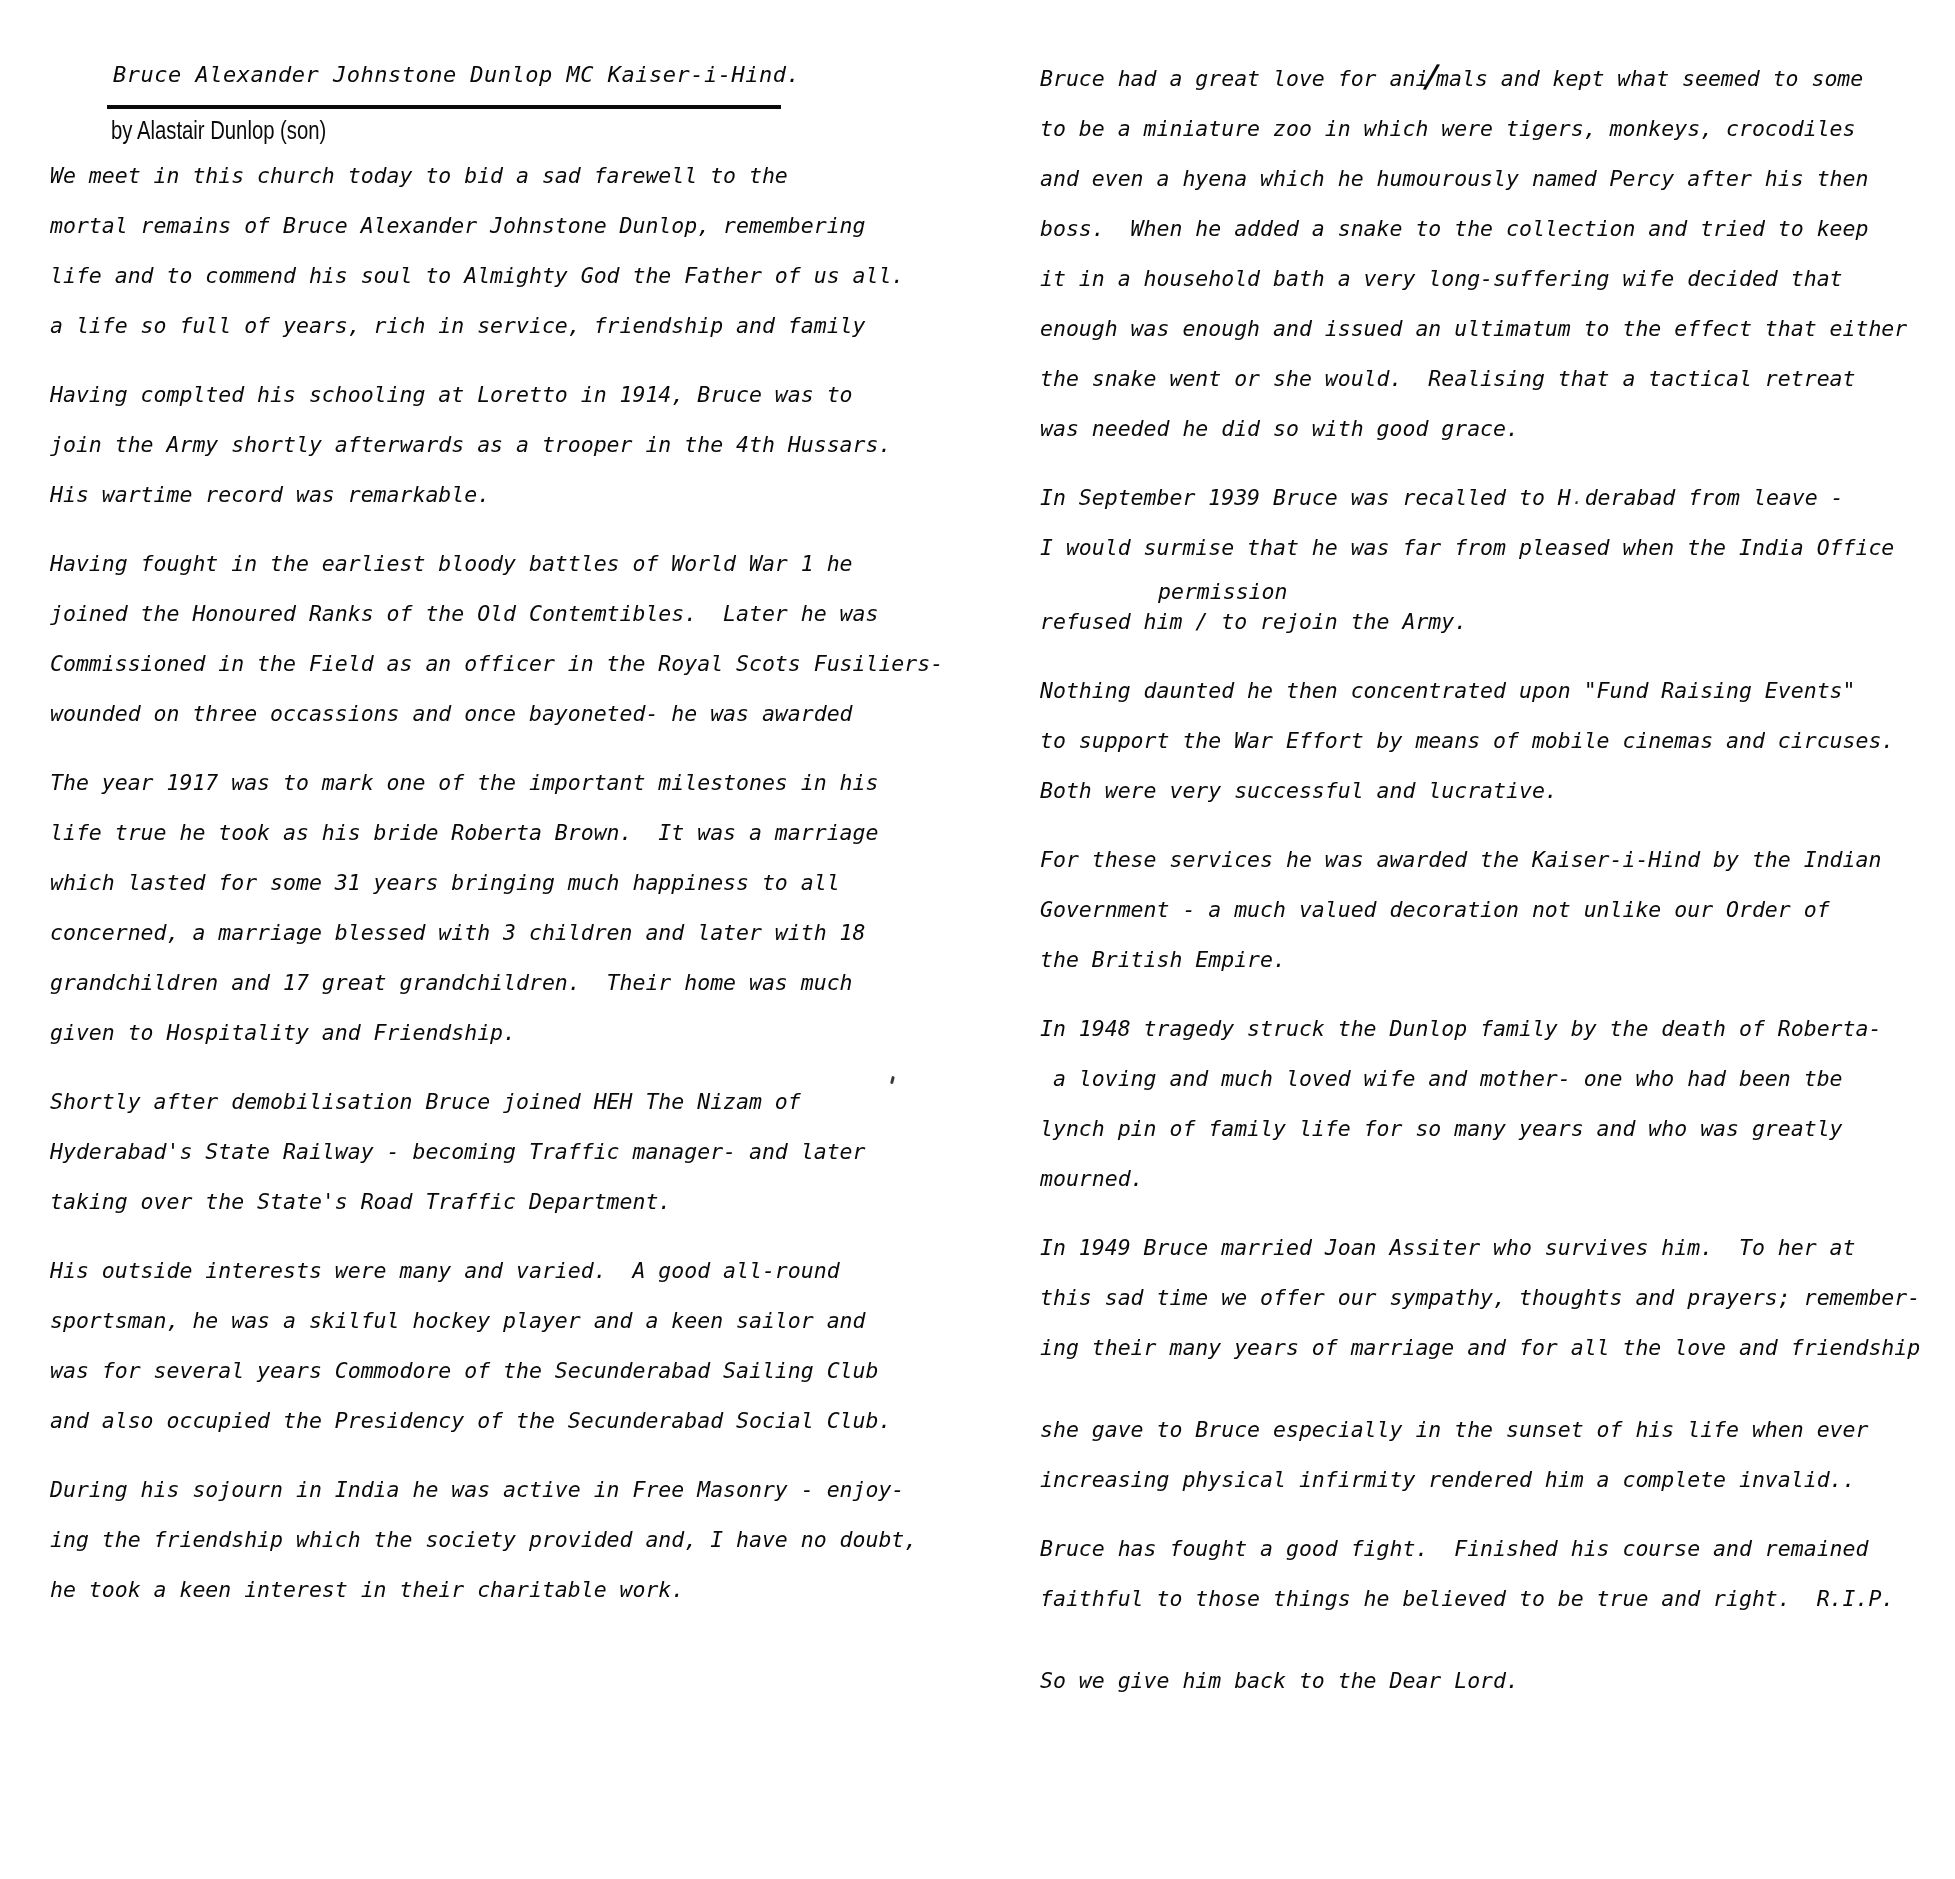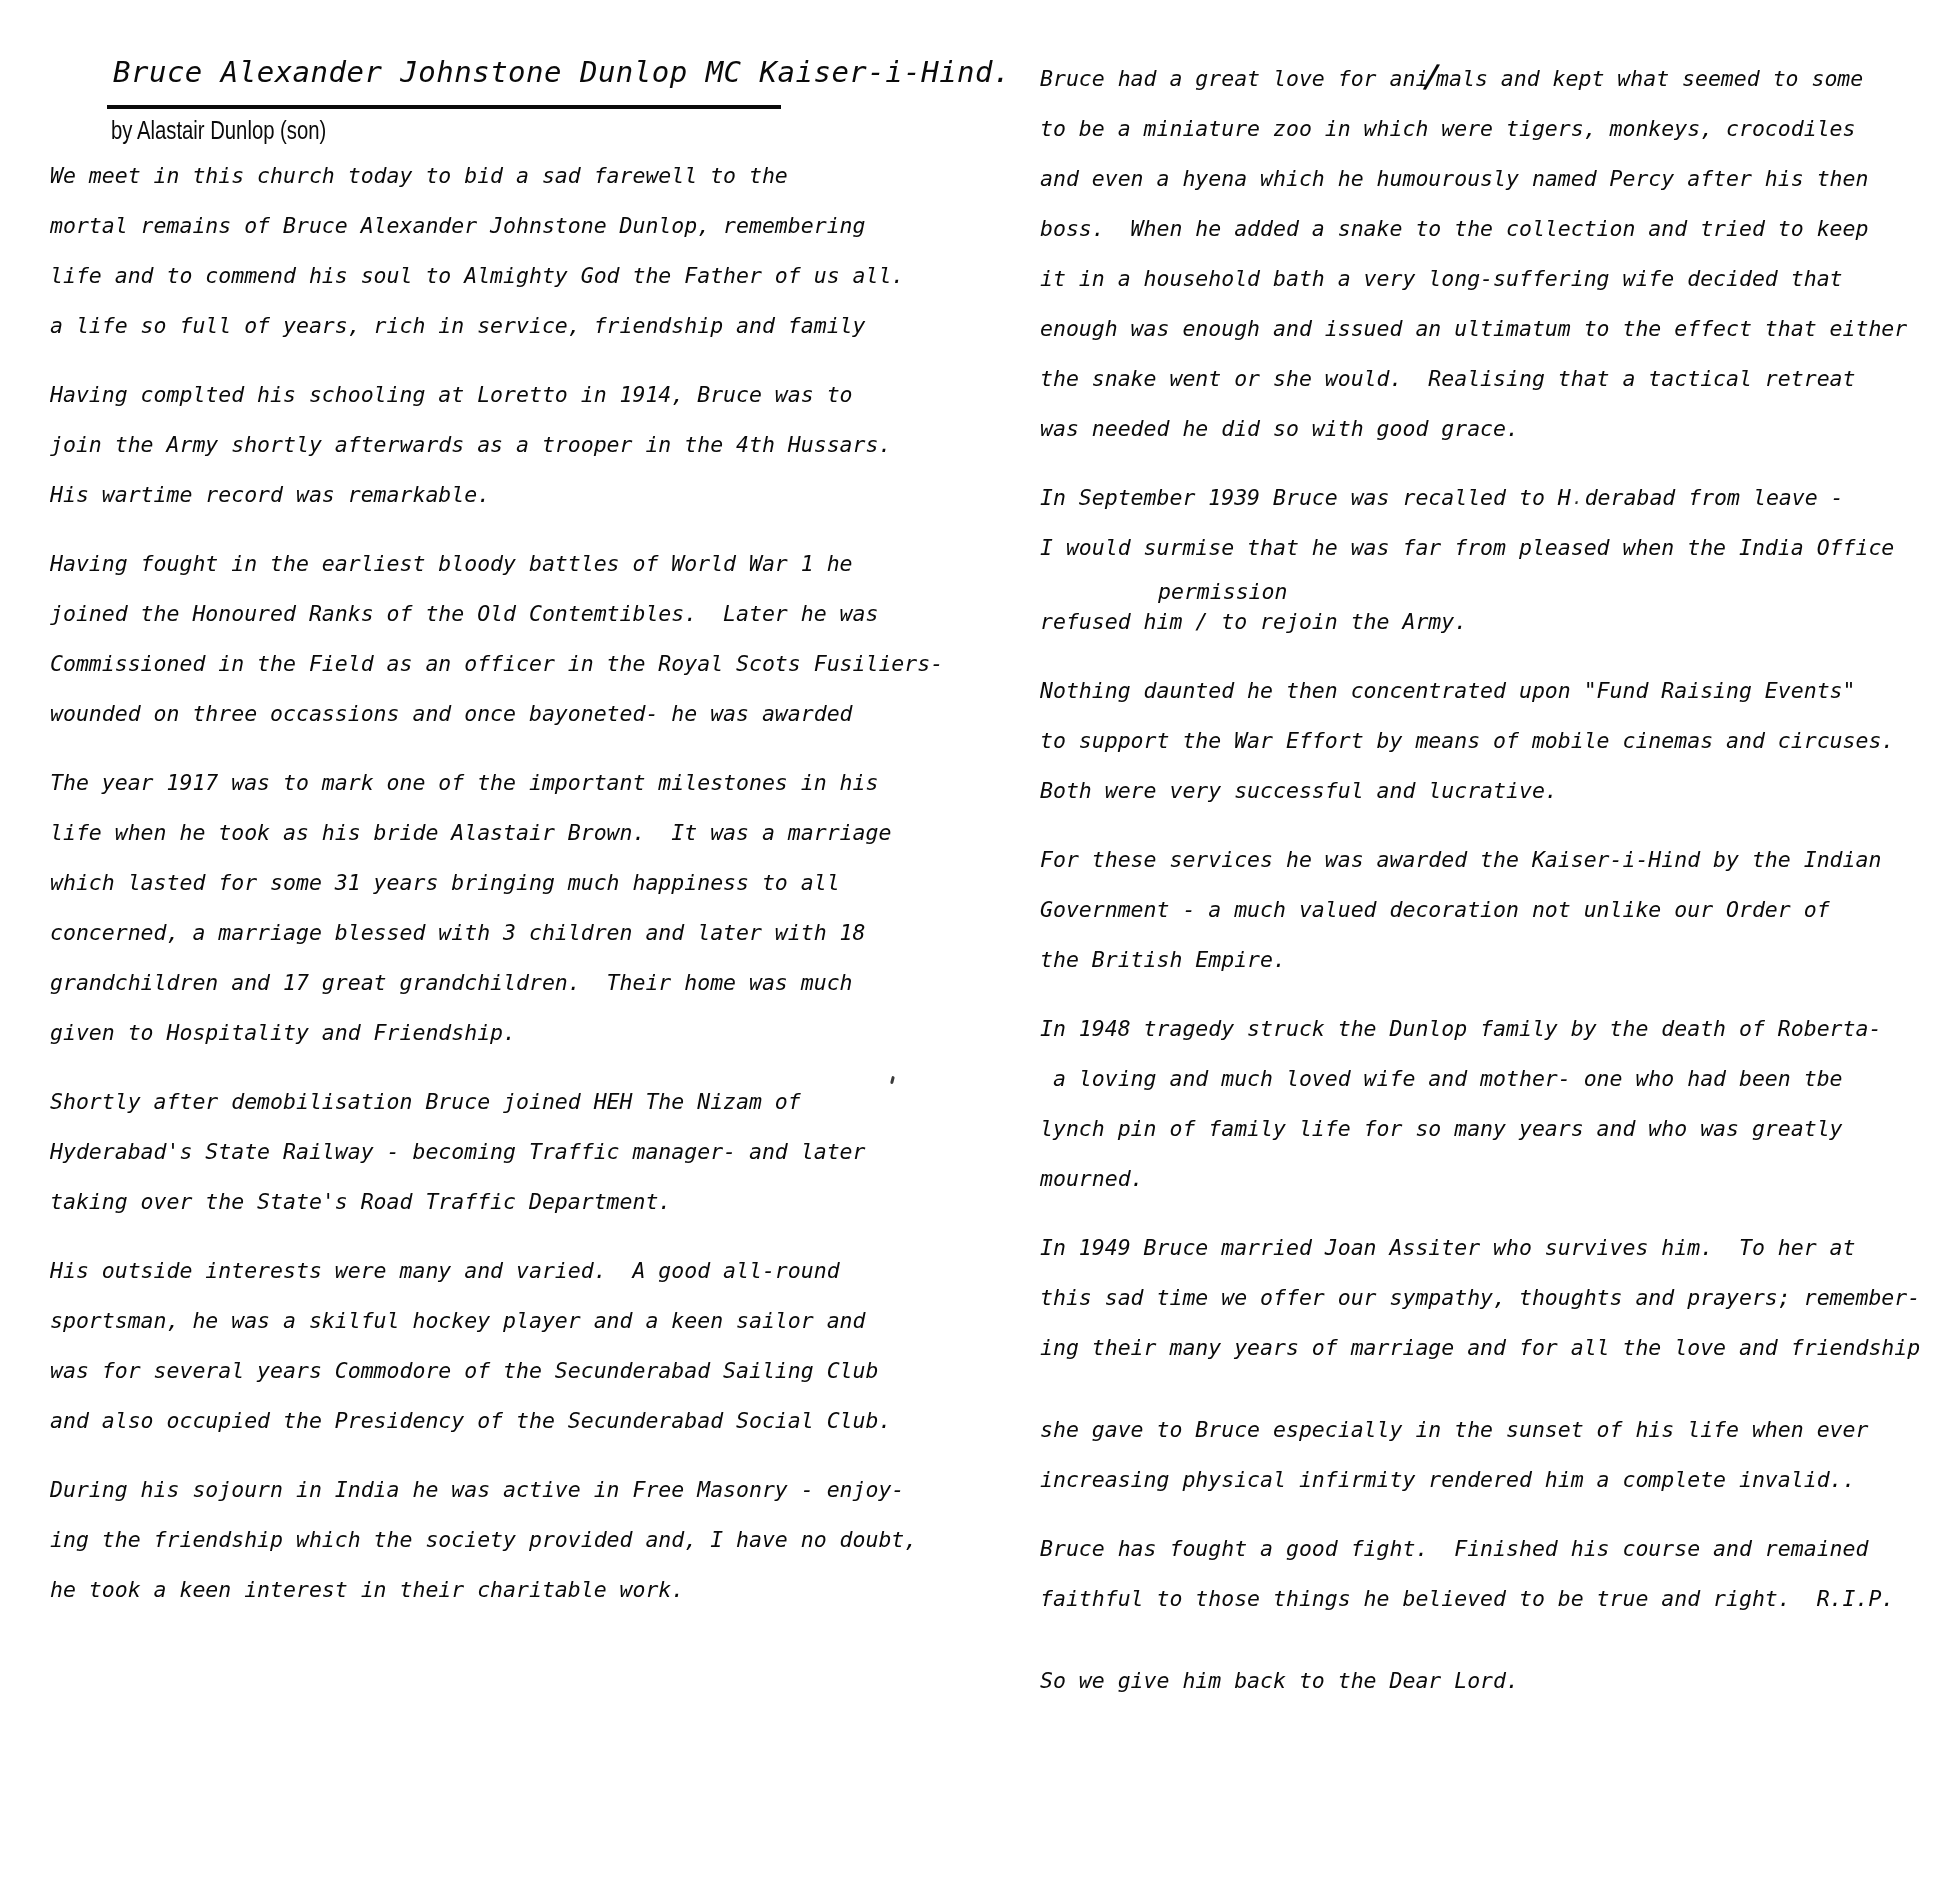--- a/index.html
+++ b/index.html
@@ -6,22 +6,22 @@
   html,body { margin:0; padding:0; }
   body {
     width:1955px; height:1880px; position:relative;
     background:var(--paper);
     font-family:"DejaVu Sans Mono","Liberation Mono",monospace;
     color:var(--ink);
   }
   .page { position:absolute; inset:0; background:var(--paper); overflow:hidden; }
 
   .title {
-    position:absolute; left:113px; top:55px;
-    font-size:29px; font-style:italic; white-space:pre;
+    position:absolute; left:113px; top:62px;
+    font-size:22px; font-style:italic; white-space:pre;
     letter-spacing:0.5px;
   }
   .title-underline {
     position:absolute; left:107px; top:105px;
     width:674px; height:3.7px; background:var(--ink);
   }
   .byline {
     position:absolute; left:111px; top:115px;
     font-size:26px; font-style:normal;
     font-family:"Liberation Sans",sans-serif;
@@ -78,21 +78,21 @@
         <div class="line">His wartime record was remarkable.</div>
       </div>
       <div class="para">
         <div class="line">Having fought in the earliest bloody battles of World War 1 he</div>
         <div class="line">joined the Honoured Ranks of the Old Contemtibles.  Later he was</div>
         <div class="line">Commissioned in the Field as an officer in the Royal Scots Fusiliers-</div>
         <div class="line">wounded on three occassions and once bayoneted- he was awarded</div>
       </div>
       <div class="para">
         <div class="line">The year 1917 was to mark one of the important milestones in his</div>
-        <div class="line">life when he took as his bride Alastair Brown.  It was a marriage</div>
+        <div class="line">life true he took as his bride Roberta Brown.  It was a marriage</div>
         <div class="line">which lasted for some 31 years bringing much happiness to all</div>
         <div class="line">concerned, a marriage blessed with 3 children and later with 18</div>
         <div class="line">grandchildren and 17 great grandchildren.  Their home was much</div>
         <div class="line">given to Hospitality and Friendship.</div>
       </div>
       <div class="para">
         <div class="line">Shortly after demobilisation Bruce joined HEH The Nizam of</div>
         <div class="line">Hyderabad's State Railway - becoming Traffic manager- and later</div>
         <div class="line">taking over the State's Road Traffic Department.</div>
       </div>

